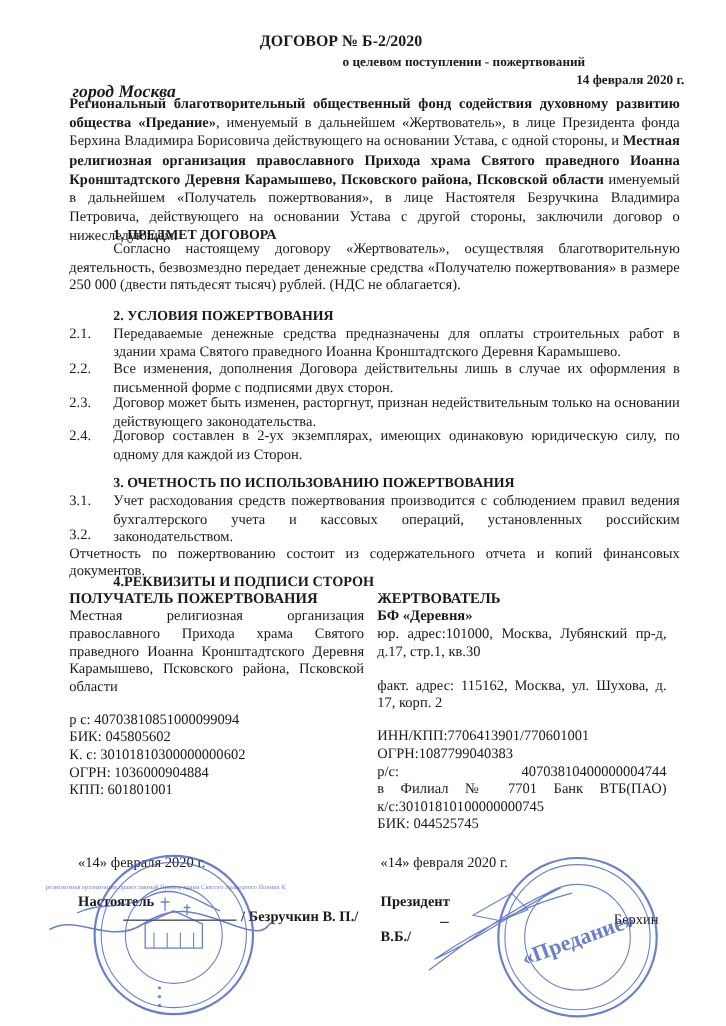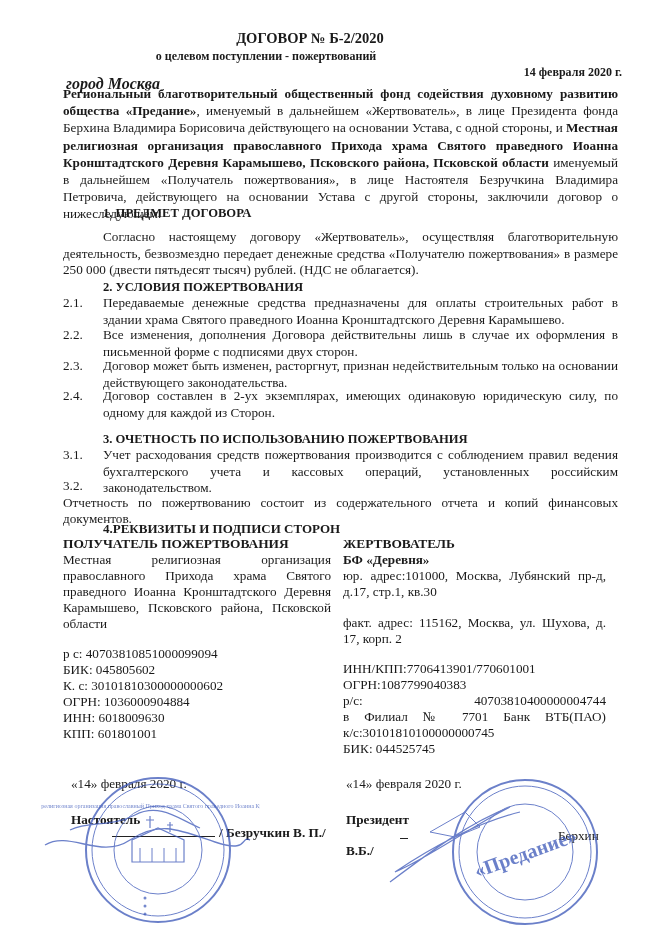--- a/index.html
+++ b/index.html
@@ -1,19 +1,19 @@
 <!DOCTYPE html>
 <html><head>
 <meta charset="utf-8">
 <style>
   html,body{margin:0;padding:0;background:#fff;}
   body{width:660px;height:933px;position:relative;overflow:hidden;font-family:"Liberation Serif","DejaVu Serif",serif;color:#1a1a1a;font-size:13px;line-height:16px;}
   .abs{position:absolute;}
   .title{left:0;width:620px;top:30px;text-align:center;font-weight:bold;font-size:14.5px;}
-  .subtitle{left:0;width:532px;top:48px;text-align:center;font-weight:bold;font-size:12px;}
+  .subtitle{left:0;width:532px;top:48px;text-align:right;font-weight:bold;font-size:12px;}
   .city{left:66px;top:76px;font-weight:bold;font-size:16px;font-style:italic;}
   .date{right:148px;top:64px;font-weight:bold;font-size:12px;text-align:right;width:200px;}
   .date{left:412px;right:auto;}
   .intro{left:63px;top:85px;width:555px;text-align:justify;font-size:13.2px;line-height:17.2px;}
   .intro b{font-weight:bold;}
   .sec-h{left:103px;font-weight:bold;font-size:12.6px;}
   .para{left:63px;width:555px;text-align:justify;font-size:13.2px;line-height:16.5px;}
   .item{left:63px;width:555px;font-size:13.2px;line-height:16.5px;display:flex;}
   .item .num{width:40px;flex:none;}
   .item .txt{flex:1;text-align:justify;}
@@ -30,21 +30,21 @@
 <body>
 
 <div class="abs title">ДОГОВОР № Б-2/2020</div>
 <div class="abs subtitle">о целевом поступлении - пожертвований</div>
 <div class="abs city">город Москва</div>
 <div class="abs date" style="text-align:right;width:210px;left:412px;">14 февраля 2020 г.</div>
 
 <div class="abs intro"><b>Региональный благотворительный общественный фонд содействия духовному развитию общества «Предание»</b><span>, именуемый в дальнейшем «Жертвователь», в лице Президента фонда Берхина Владимира Борисовича действующего на основании Устава, с одной стороны, и </span><b>Местная религиозная организация православного Прихода храма Святого праведного Иоанна Кронштадтского Деревня Карамышево, Псковского района, Псковской области</b><span> именуемый в дальнейшем «Получатель пожертвования», в лице Настоятеля Безручкина Владимира Петровича, действующего на основании Устава с другой стороны, заключили договор о нижеследующем:</span></div>
 
 <div class="abs sec-h" style="top:205px;">1.   ПРЕДМЕТ ДОГОВОРА</div>
-<div class="abs para" style="top:229px;text-indent:40px;">Согласно настоящему договору «Жертвователь», осуществляя благотворительную деятельность, безвозмездно передает денежные средства «Получателю пожертвования» в размере 250 000 (двести пятьдесят тысяч) рублей. (НДС не облагается).</div>
+<div class="abs para" style="top:218px;text-indent:40px;">Согласно настоящему договору «Жертвователь», осуществляя благотворительную деятельность, безвозмездно передает денежные средства «Получателю пожертвования» в размере 250 000 (двести пятьдесят тысяч) рублей. (НДС не облагается).</div>
 
 <div class="abs sec-h" style="top:279px;">2.   УСЛОВИЯ ПОЖЕРТВОВАНИЯ</div>
 <div class="abs item" style="top:295px;">
     <span class="num">2.1.</span>
     <span class="txt">Передаваемые денежные средства предназначены для оплаты строительных работ в здании храма Святого праведного Иоанна Кронштадтского Деревня Карамышево.</span>
   </div>
 <div class="abs item" style="top:327px;">
     <span class="num">2.2.</span>
     <span class="txt">Все изменения, дополнения Договора действительны лишь в случае их оформления в письменной форме с подписями двух сторон.</span>
   </div>
@@ -70,21 +70,20 @@
 <div class="abs bold" style="left:103px;top:521px;font-size:13px;">4.РЕКВИЗИТЫ И ПОДПИСИ СТОРОН</div>
 
 <div class="abs col col-l" style="top:536px;">
   <div class="bold" style="font-size:13.4px;">ПОЛУЧАТЕЛЬ ПОЖЕРТВОВАНИЯ</div>
   <div class="just">Местная религиозная организация православного Прихода храма Святого праведного Иоанна Кронштадтского Деревня Карамышево, Псковского района, Псковской области</div>
   <div style="height:15px;"></div>
   <div>р с: 40703810851000099094</div>
   <div>БИК: 045805602</div>
   <div>К. с: 30101810300000000602</div>
   <div>ОГРН: 1036000904884</div>
-  <div>ИНН: 6018009630</div>
   <div>КПП: 601801001</div>
 </div>
 <div class="abs col" style="left:71px;top:776px;">«14» февраля 2020 г.</div>
 <div class="abs col bold" style="left:71px;top:812px;">Настоятель</div>
 <div class="sigline" style="left:112px;top:836px;width:103px;"></div>
 <div class="abs col bold" style="left:219px;top:825px;">/ Безручкин В. П./</div>
 
 <div class="abs col col-r" style="top:536px;">
   <div class="bold" style="font-size:13.4px;">ЖЕРТВОВАТЕЛЬ</div>
   <div class="bold">БФ «Деревня»</div>

